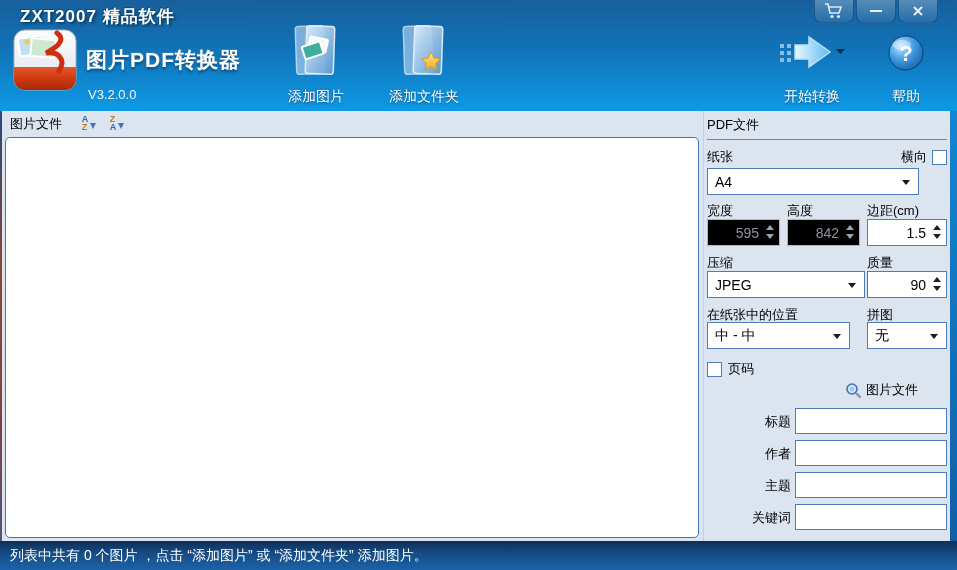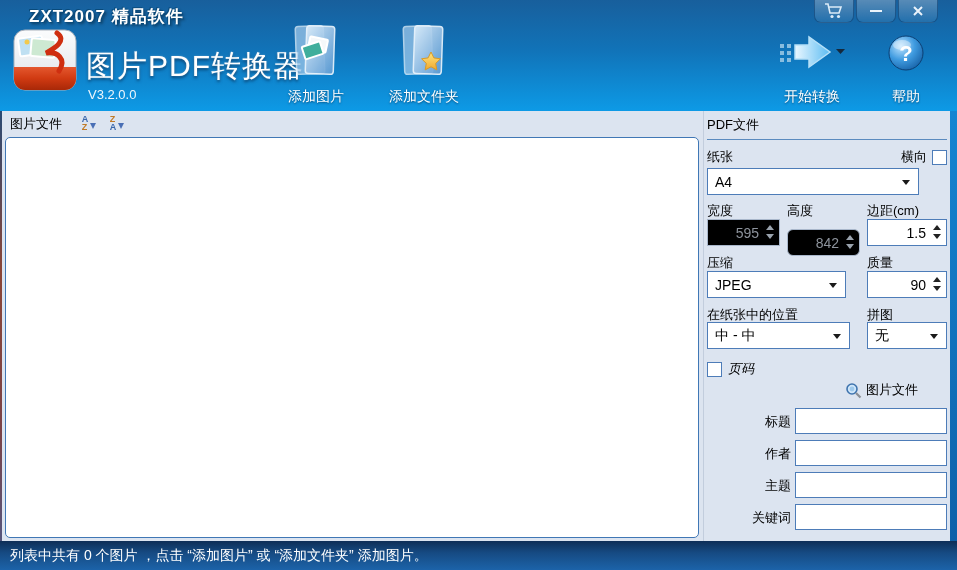--- a/index.html
+++ b/index.html
@@ -10,36 +10,36 @@
     background: #dce4f0;
     overflow: hidden;
     color:#000;
   }
   
   .header {
     position:absolute; left:0; top:0; width:957px; height:111px;
     background: linear-gradient(180deg, #185f9c 0%, #1173b8 45%, #0d9ae6 100%);
   }
   .titlebar-title {
-    position:absolute; left:29px; top:5px;
+    position:absolute; left:20px; top:5px;
     font-size:17px; font-weight:bold; color:#fff; letter-spacing:1px;
     text-shadow: -1px -1px 0 #0a4a7a, 1px 1px 0 #0a4a7a, 2px 2px 3px rgba(0,0,0,.45);
   }
   .win-controls { position:absolute; top:0; right:19px; display:flex; gap:2px; }
   .win-btn {
     width:40px; height:23px; border-radius:0 0 7px 7px;
     background: linear-gradient(180deg, rgba(255,255,255,.28), rgba(255,255,255,.06));
     border:1px solid rgba(8,56,104,.55); border-top:none;
     display:flex; align-items:center; justify-content:center; cursor:pointer;
   }
   .min-glyph { width:12px; height:2px; background:#eaf3fb; }
   .logo { position:absolute; left:13px; top:29px; }
   .app-name {
     position:absolute; left:86px; top:46px;
-    font-size:30px; font-weight:normal; color:#fff; letter-spacing:1px;
+    font-size:21px; font-weight:bold; color:#fff; letter-spacing:1px;
     text-shadow: 0 2px 3px rgba(4,40,78,.7), 0 0 2px rgba(255,255,255,.35);
   }
   .version { position:absolute; left:88px; top:87px; font-size:13px; color:#eef6fc; }
   .tool-btn {
     position:absolute; top:22px; height:84px;
     display:flex; flex-direction:column; align-items:center; justify-content:space-between;
     color:#fff; font-size:14px; cursor:pointer; text-align:center;
   }
   .tool-btn .lbl { text-shadow: 0 1px 2px rgba(0,30,60,.6); white-space:nowrap; }
   .tb-add-images { left:276px; width:80px; }
@@ -80,21 +80,21 @@
   .spin {
     position:absolute; height:27px; background:#fff; border:1px solid #4d7cb8;
     display:flex; align-items:center; justify-content:flex-end; padding-right:20px; font-size:14px;
   }
   .spin .arrows { position:absolute; right:5px; top:5px; display:flex; flex-direction:column; gap:4px; cursor:pointer; }
   .spin .up { width:0; height:0; border-left:4px solid transparent; border-right:4px solid transparent; border-bottom:5px solid #222; }
   .spin .dn { width:0; height:0; border-left:4px solid transparent; border-right:4px solid transparent; border-top:5px solid #222; }
   .spin.disabled { background:#000000; border-color:#a9b7cb; color:#8d939c; }
   .spin.disabled .up { border-bottom-color:#9aa3ae; } .spin.disabled .dn { border-top-color:#9aa3ae; }
   .pp-label { position:absolute; white-space:nowrap; }
-  .pagenum-row { position:absolute; left:0; top:249px; display:flex; align-items:center; gap:6px;font-style:italic; }
+  .pagenum-row { position:absolute; left:0; top:249px; display:flex; align-items:center; gap:6px; }
   .preview-link { position:absolute; left:138px; top:270px; display:flex; align-items:center; gap:4px; cursor:pointer; }
   .meta-label { position:absolute; left:0; width:84px; text-align:right; }
   .meta-input { position:absolute; left:88px; width:152px; height:26px; background:#fff; border:1px solid #4d7cb8; font-size:13px; padding:0 5px; font-family:"Liberation Sans",sans-serif; }
   
   .status-bar {
     position:absolute; left:0; top:541px; width:957px; height:29px;
     background: linear-gradient(180deg, #0e2e57 0%, #164a82 40%, #1c63a9 100%);
     color:#fff; font-size:14px; line-height:29px; padding-left:10px; white-space:nowrap;
   }
 </style>
@@ -267,39 +267,39 @@
     <span class="pp-label" style="left:80px; top:91px;">高度</span>
     <span class="pp-label" style="left:160px; top:91px;">边距(cm)</span>
 
     <div class="spin disabled" style="left:0; top:108px; width:73px;">
       <span>595</span>
       <span class="arrows">
           <span class="up"></span>
           <span class="dn"></span>
         </span>
     </div>
-    <div class="spin disabled" style="left:80px; top:118px; width:73px;border-radius:6px;">
+    <div class="spin disabled" style="left:80px; top:108px; width:73px;">
       <span>842</span>
       <span class="arrows">
           <span class="up"></span>
           <span class="dn"></span>
         </span>
     </div>
     <div class="spin" style="left:160px; top:108px; width:80px;">
       <span>1.5</span>
       <span class="arrows">
           <span class="up"></span>
           <span class="dn"></span>
         </span>
     </div>
 
     <span class="pp-label" style="left:0; top:143px;">压缩</span>
     <span class="pp-label" style="left:160px; top:143px;">质量</span>
 
-    <div class="combo" style="left:0; top:160px; width:139px;align-items:center;">
+    <div class="combo" style="left:0; top:160px; width:158px;align-items:center;">
       <span>JPEG</span>
       <span class="chev"></span>
     </div>
     <div class="spin" style="left:160px; top:160px; width:80px;">
       <span>90</span>
       <span class="arrows">
           <span class="up"></span>
           <span class="dn"></span>
         </span>
     </div>

